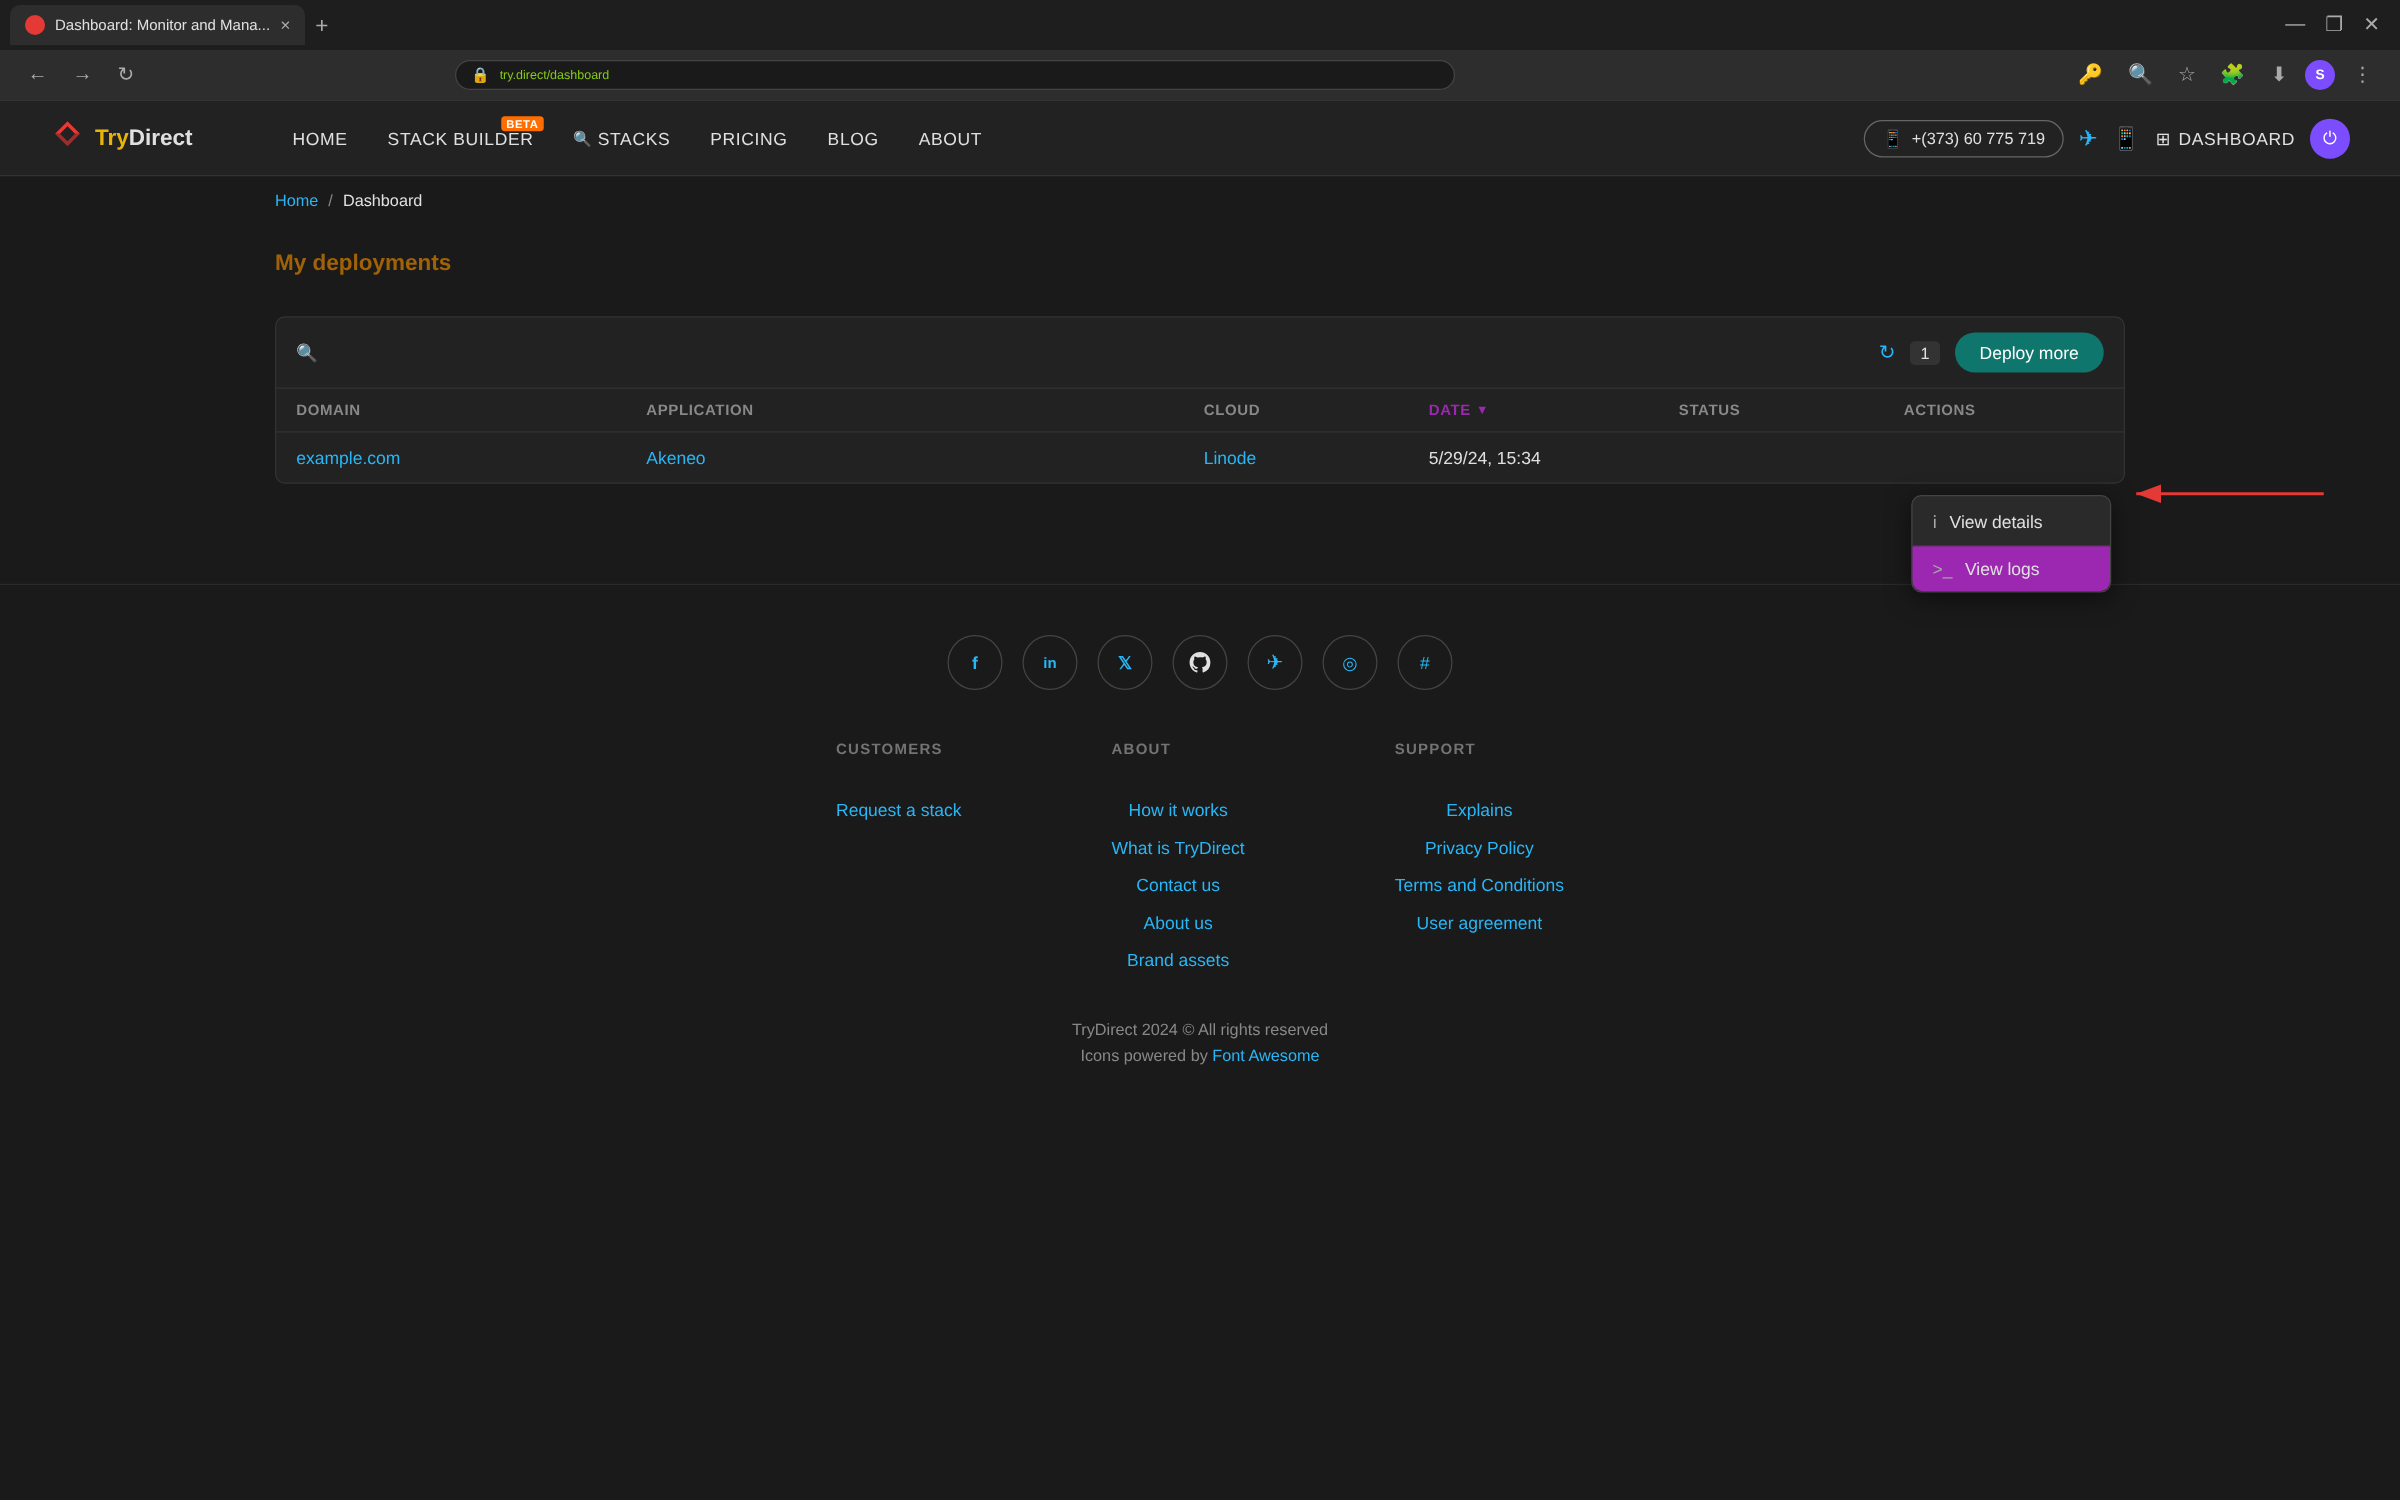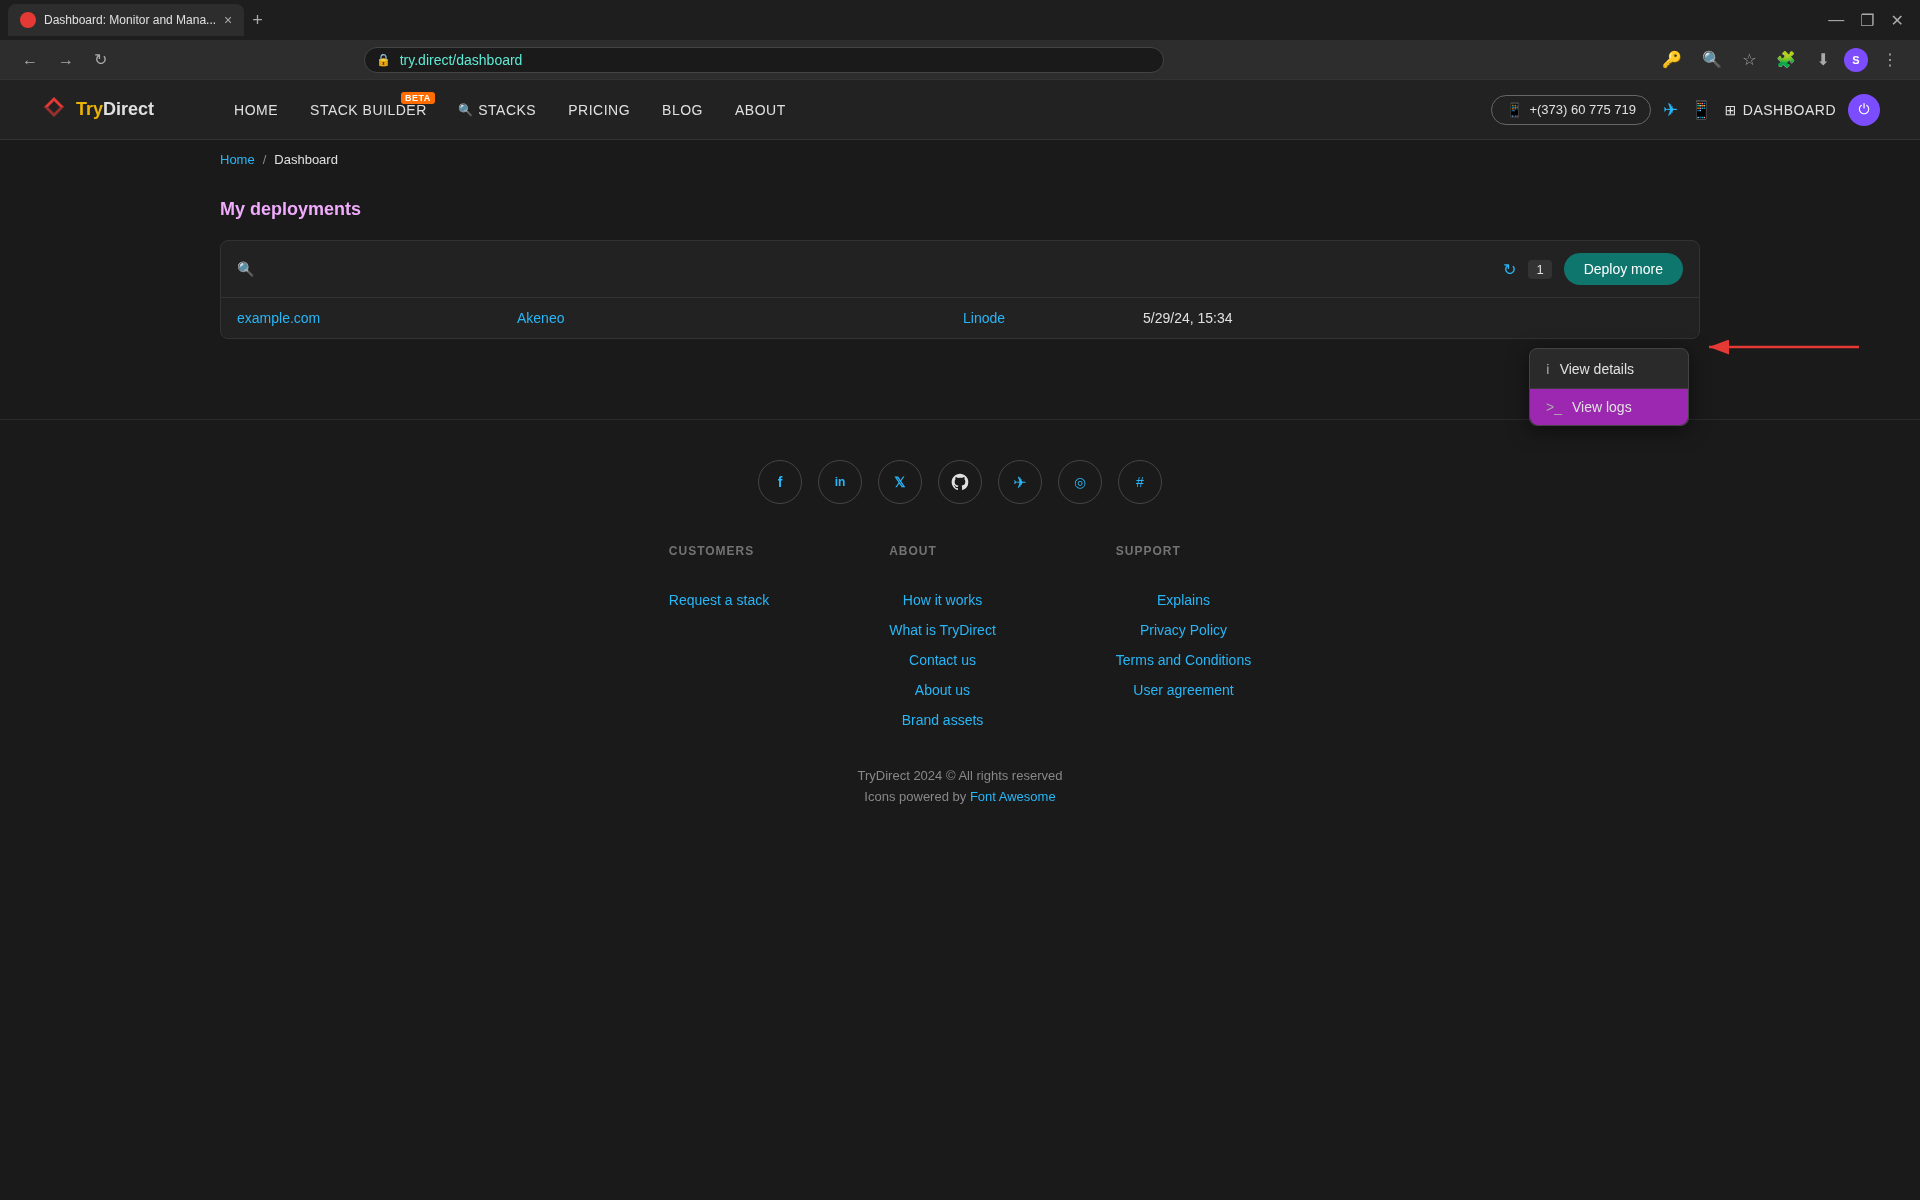--- a/index.html
+++ b/index.html
@@ -13,21 +13,21 @@
     .tab-title { font-size: 12px; color: #e0e0e0; flex: 1; overflow: hidden; text-overflow: ellipsis; white-space: nowrap; }
     .tab-close { color: #aaa; font-size: 14px; cursor: pointer; flex-shrink: 0; }
     .tab-new { background: transparent; border: none; color: #aaa; font-size: 18px; cursor: pointer; padding: 0 8px; }
     .browser-minimize, .browser-maximize, .browser-close-btn { background: none; border: none; color: #aaa; font-size: 16px; cursor: pointer; padding: 4px 8px; }
     .browser-window-controls { margin-left: auto; display: flex; align-items: center; }
 
     .browser-toolbar { background: #2d2d2d; display: flex; align-items: center; padding: 6px 16px; gap: 8px; border-bottom: 1px solid #333; }
     .nav-btn { background: none; border: none; color: #aaa; font-size: 16px; cursor: pointer; padding: 4px 6px; border-radius: 4px; }
     .address-bar { flex: 1; display: flex; align-items: center; background: #1a1a1a; border: 1px solid #444; border-radius: 20px; padding: 4px 12px; gap: 8px; max-width: 800px; margin: 0 auto; }
     .address-bar-icon { color: #888; font-size: 12px; }
-    .address-bar-url { color: #5eead4; font-size: 14px; flex: 1; background: none; border: none; outline: none; }
+    .address-bar-url { color: #84cc16; font-size: 10px; flex: 1; background: none; border: none; outline: none; }
     .toolbar-actions { display: flex; align-items: center; gap: 8px; margin-left: auto; }
     .toolbar-action-btn { background: none; border: none; color: #aaa; font-size: 16px; cursor: pointer; padding: 4px 6px; }
     .user-avatar-tb { width: 24px; height: 24px; background: #7c4dff; border-radius: 50%; display: flex; align-items: center; justify-content: center; color: white; font-size: 11px; font-weight: bold; }
 
     
     .app-header { background: #222; border-bottom: 1px solid #333; display: flex; align-items: center; padding: 0 40px; height: 60px; }
     .logo { display: flex; align-items: center; gap: 8px; text-decoration: none; }
     .logo-icon { color: #e53935; font-size: 24px; }
     .logo-text { color: #e0e0e0; font-size: 18px; font-weight: 600; }
     .logo-text span { color: #eab308; }
@@ -47,21 +47,21 @@
     .dashboard-icon { color: #e0e0e0; }
     .power-btn { background: #7c4dff; border: none; border-radius: 50%; width: 32px; height: 32px; display: flex; align-items: center; justify-content: center; cursor: pointer; color: white; font-size: 14px; }
 
     
     .breadcrumb { padding: 12px 220px; display: flex; align-items: center; gap: 8px; font-size: 13px; }
     .breadcrumb-link { color: #29b6f6; text-decoration: none; }
     .breadcrumb-sep { color: #888; }
     .breadcrumb-current { color: #e0e0e0; }
 
     .main-content { padding: 20px 220px; }
-    .page-title { font-size: 18px; font-weight: 600; color: #f0abfc; margin-bottom: 20px; }
+    .page-title { font-size: 18px; font-weight: 600; color: #a16207; margin-bottom: 32px; }
 
     .deployments-table { background: #222; border-radius: 8px; overflow: visible; border: 1px solid #333; }
     .table-toolbar { display: flex; align-items: center; padding: 12px 16px; gap: 12px; border-bottom: 1px solid #333; }
     .search-wrapper { flex: 1; display: flex; align-items: center; gap: 8px; }
     .search-icon-wrap { color: #888; }
     .search-input { background: none; border: none; outline: none; color: #e0e0e0; font-size: 14px; flex: 1; }
     .refresh-btn { background: none; border: none; color: #29b6f6; cursor: pointer; font-size: 16px; }
     .count-badge { background: #333; color: #e0e0e0; border-radius: 4px; padding: 2px 8px; font-size: 13px; }
     .deploy-more-btn { background: #0f766e; border: none; border-radius: 20px; color: white; padding: 8px 20px; font-size: 14px; font-weight: 500; cursor: pointer; white-space: nowrap; }
 
@@ -185,20 +185,31 @@
     <div class="table-toolbar">
       <div class="search-wrapper">
         <span class="search-icon-wrap">🔍</span>
         <input class="search-input" placeholder="" style="">
       </div>
       <button class="refresh-btn">↻</button>
       <span class="count-badge">1</span>
       <button class="deploy-more-btn">Deploy more</button>
     </div>
 
+    <div class="table-header">
+      <span class="col-header">Domain</span>
+      <span class="col-header">Application</span>
+      <span class="col-header">Cloud</span>
+      <span class="col-header sortable">
+        <span>Date</span>
+        <span class="sort-icon">▼</span>
+      </span>
+      <span class="col-header">Status</span>
+      <span class="col-header">Actions</span>
+    </div>
 
     <div class="table-row" style="position:relative;">
       <a class="cell-link" href="#">example.com</a>
       <a class="cell-link" href="#">Akeneo</a>
       <a class="cell-link" href="#">Linode</a>
       <span class="cell-text">5/29/24, 15:34</span>
       <span class="cell-text"></span>
       <span class="cell-text">
 
         <div class="actions-dropdown">

